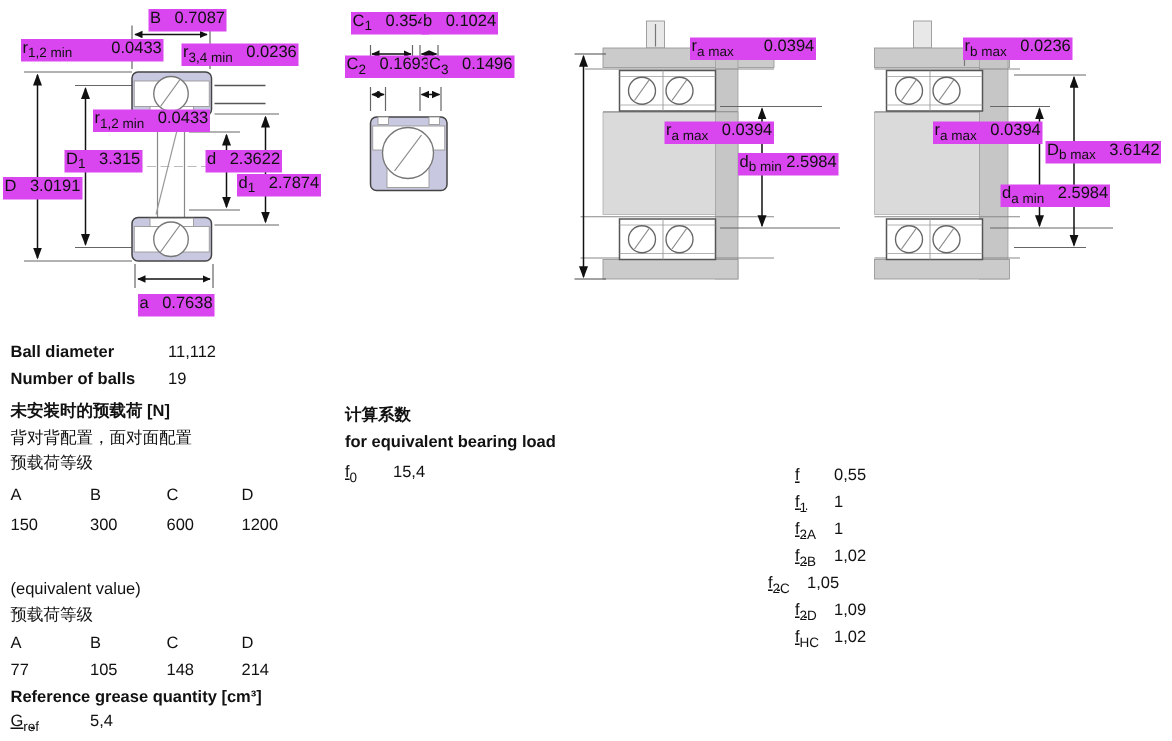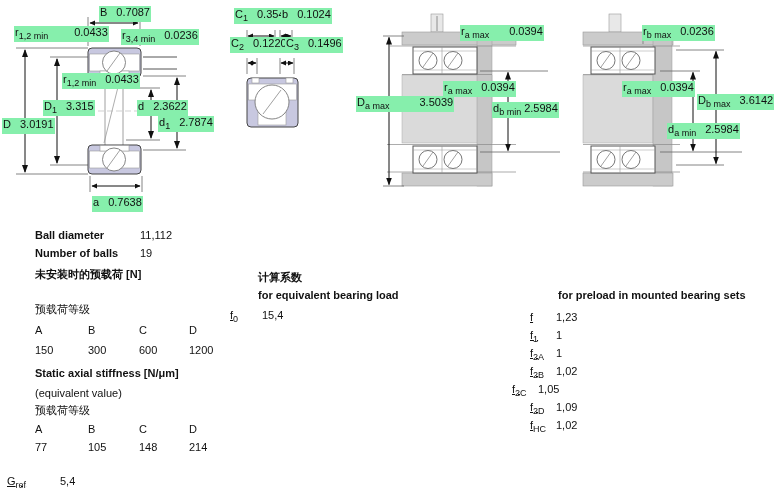--- a/index.html
+++ b/index.html
@@ -1,26 +1,26 @@
 <!DOCTYPE html>
 <html><head>
 <meta charset="utf-8">
 <style>
   html,body{margin:0;padding:0;background:#fff;}
   body{font-family:"Liberation Sans", sans-serif;font-size:11px;color:#111;}
   #page{position:relative;width:781px;height:494px;background:#fff;overflow:hidden;}
   svg.draw{position:absolute;left:0;top:0;}
-  .dim{position:absolute;white-space:nowrap;line-height:12px;background:#86efac;padding:0 1px;}
+  .dim{position:absolute;white-space:nowrap;line-height:12px;background:#d946ef;padding:0 1px;}
   .dim .sb{font-size:9px;vertical-align:-3px;}
   .dim .vl{margin-left:9px;}
   .dim .g0{margin-left:3px;}
   .dim .g1{margin-left:20px;}
   .dim .g3{margin-left:30px;}
   .dim .g2{margin-left:26px;}
-  .lbl{position:absolute;white-space:nowrap;line-height:13px;margin-left:28px;}
+  .lbl{position:absolute;white-space:nowrap;line-height:13px;}
   .b{font-weight:bold;}
   .frow{position:absolute;white-space:nowrap;}
   .frow .nm{display:inline-block;min-width:26px;text-decoration:underline;}
   .frow .nm .sb{font-size:9px;vertical-align:-3px;}
   .frow.f0 .nm{min-width:32px;}
   .frow.gref .nm{min-width:53px;}
 </style>
 </head>
 <body>
 
@@ -186,69 +186,68 @@
   <div class="dim" style="left:121px;top:29px"><span>r</span><span class="sb">3,4 min</span><span class="vl">0.0236</span></div>
   <div class="dim" style="left:62px;top:73px"><span>r</span><span class="sb">1,2 min</span><span class="vl">0.0433</span></div>
   <div class="dim" style="left:43px;top:100px"><span>D</span><span class="sb">1</span><span class="vl">3.315</span></div>
   <div class="dim" style="left:137px;top:100px"><span>d</span><span class="sb"></span><span class="vl">2.3622</span></div>
   <div class="dim" style="left:2px;top:118px"><span>D</span><span class="sb"></span><span class="vl">3.0191</span></div>
   <div class="dim" style="left:158px;top:116px"><span>d</span><span class="sb">1</span><span class="vl">2.7874</span></div>
   <div class="dim" style="left:92px;top:196px"><span>a</span><span class="sb"></span><span class="vl">0.7638</span></div>
 
   <div class="dim" style="left:234px;top:8px"><span>C</span><span class="sb">1</span><span class="vl">0.354</span></div>
   <div class="dim" style="left:281px;top:8px"><span>b</span><span class="sb"></span><span class="vl">0.1024</span></div>
-  <div class="dim" style="left:230px;top:37px"><span>C</span><span class="sb">2</span><span class="vl">0.1220</span></div>
+  <div class="dim" style="left:230px;top:37px"><span>C</span><span class="sb">2</span><span class="vl">0.1693</span></div>
   <div class="dim" style="left:285px;top:37px"><span>C</span><span class="sb">3</span><span class="vl">0.1496</span></div>
 
   <div class="dim" style="left:460px;top:25px"><span>r</span><span class="sb">a max</span><span class="vl g1">0.0394</span></div>
   <div class="dim" style="left:443px;top:81px"><span>r</span><span class="sb">a max</span><span class="vl">0.0394</span></div>
-  <div class="dim" style="left:356px;top:96px"><span>D</span><span class="sb">a max</span><span class="vl g3">3.5039</span></div>
   <div class="dim" style="left:492px;top:102px"><span>d</span><span class="sb">b min</span><span class="vl g0">2.5984</span></div>
 
   <div class="dim" style="left:642px;top:25px"><span>r</span><span class="sb">b max</span><span class="vl">0.0236</span></div>
   <div class="dim" style="left:622px;top:81px"><span>r</span><span class="sb">a max</span><span class="vl">0.0394</span></div>
   <div class="dim" style="left:697px;top:94px"><span>D</span><span class="sb">b max</span><span class="vl">3.6142</span></div>
   <div class="dim" style="left:667px;top:123px"><span>d</span><span class="sb">a min</span><span class="vl">2.5984</span></div>
 
   <span class="lbl b" style="left:7px;top:229px">Ball diameter</span>
   <span class="lbl" style="left:112px;top:229px">11,112</span>
   <span class="lbl b" style="left:7px;top:247px">Number of balls</span>
   <span class="lbl" style="left:112px;top:247px">19</span>
 
   <span class="lbl b" style="left:7px;top:268px">未安装时的预载荷 [N]</span>
+  <span class="lbl" style="left:7px;top:286px">背对背配置，面对面配置</span>
   <span class="lbl" style="left:7px;top:303px">预载荷等级</span>
   <span class="lbl" style="left:7px;top:324px">A</span>
   <span class="lbl" style="left:60px;top:324px">B</span>
   <span class="lbl" style="left:111px;top:324px">C</span>
   <span class="lbl" style="left:161px;top:324px">D</span>
   <span class="lbl" style="left:7px;top:344px">150</span>
   <span class="lbl" style="left:60px;top:344px">300</span>
   <span class="lbl" style="left:111px;top:344px">600</span>
   <span class="lbl" style="left:161px;top:344px">1200</span>
 
-  <span class="lbl b" style="left:7px;top:367px">Static axial stiffness [N/μm]</span>
   <span class="lbl" style="left:7px;top:387px">(equivalent value)</span>
   <span class="lbl" style="left:7px;top:404px">预载荷等级</span>
   <span class="lbl" style="left:7px;top:423px">A</span>
   <span class="lbl" style="left:60px;top:423px">B</span>
   <span class="lbl" style="left:111px;top:423px">C</span>
   <span class="lbl" style="left:161px;top:423px">D</span>
   <span class="lbl" style="left:7px;top:441px">77</span>
   <span class="lbl" style="left:60px;top:441px">105</span>
   <span class="lbl" style="left:111px;top:441px">148</span>
   <span class="lbl" style="left:161px;top:441px">214</span>
 
+  <span class="lbl b" style="left:7px;top:459px">Reference grease quantity [cm³]</span>
   <div class="frow gref" style="left:7px;top:475px"><span class="nm"><span>G</span><span class="sb">ref</span></span><span>5,4</span></div>
 
   <span class="lbl b" style="left:230px;top:271px">计算系数</span>
   <span class="lbl b" style="left:230px;top:289px">for equivalent bearing load</span>
   <div class="frow f0" style="left:230px;top:309px"><span class="nm"><span>f</span><span class="sb">0</span></span><span>15,4</span></div>
 
-  <span class="lbl b" style="left:530px;top:289px">for preload in mounted bearing sets</span>
-  <div class="frow" style="left:530px;top:311px"><span class="nm"><span>f</span><span class="sb"></span></span><span>1,23</span></div>
+  <div class="frow" style="left:530px;top:311px"><span class="nm"><span>f</span><span class="sb"></span></span><span>0,55</span></div>
   <div class="frow" style="left:530px;top:329px"><span class="nm"><span>f</span><span class="sb">1</span></span><span>1</span></div>
   <div class="frow" style="left:530px;top:347px"><span class="nm"><span>f</span><span class="sb">2A</span></span><span>1</span></div>
   <div class="frow" style="left:530px;top:365px"><span class="nm"><span>f</span><span class="sb">2B</span></span><span>1,02</span></div>
   <div class="frow" style="left:512px;top:383px"><span class="nm"><span>f</span><span class="sb">2C</span></span><span>1,05</span></div>
   <div class="frow" style="left:530px;top:401px"><span class="nm"><span>f</span><span class="sb">2D</span></span><span>1,09</span></div>
   <div class="frow" style="left:530px;top:419px"><span class="nm"><span>f</span><span class="sb">HC</span></span><span>1,02</span></div>
 
 </div>
 
 </body></html>

